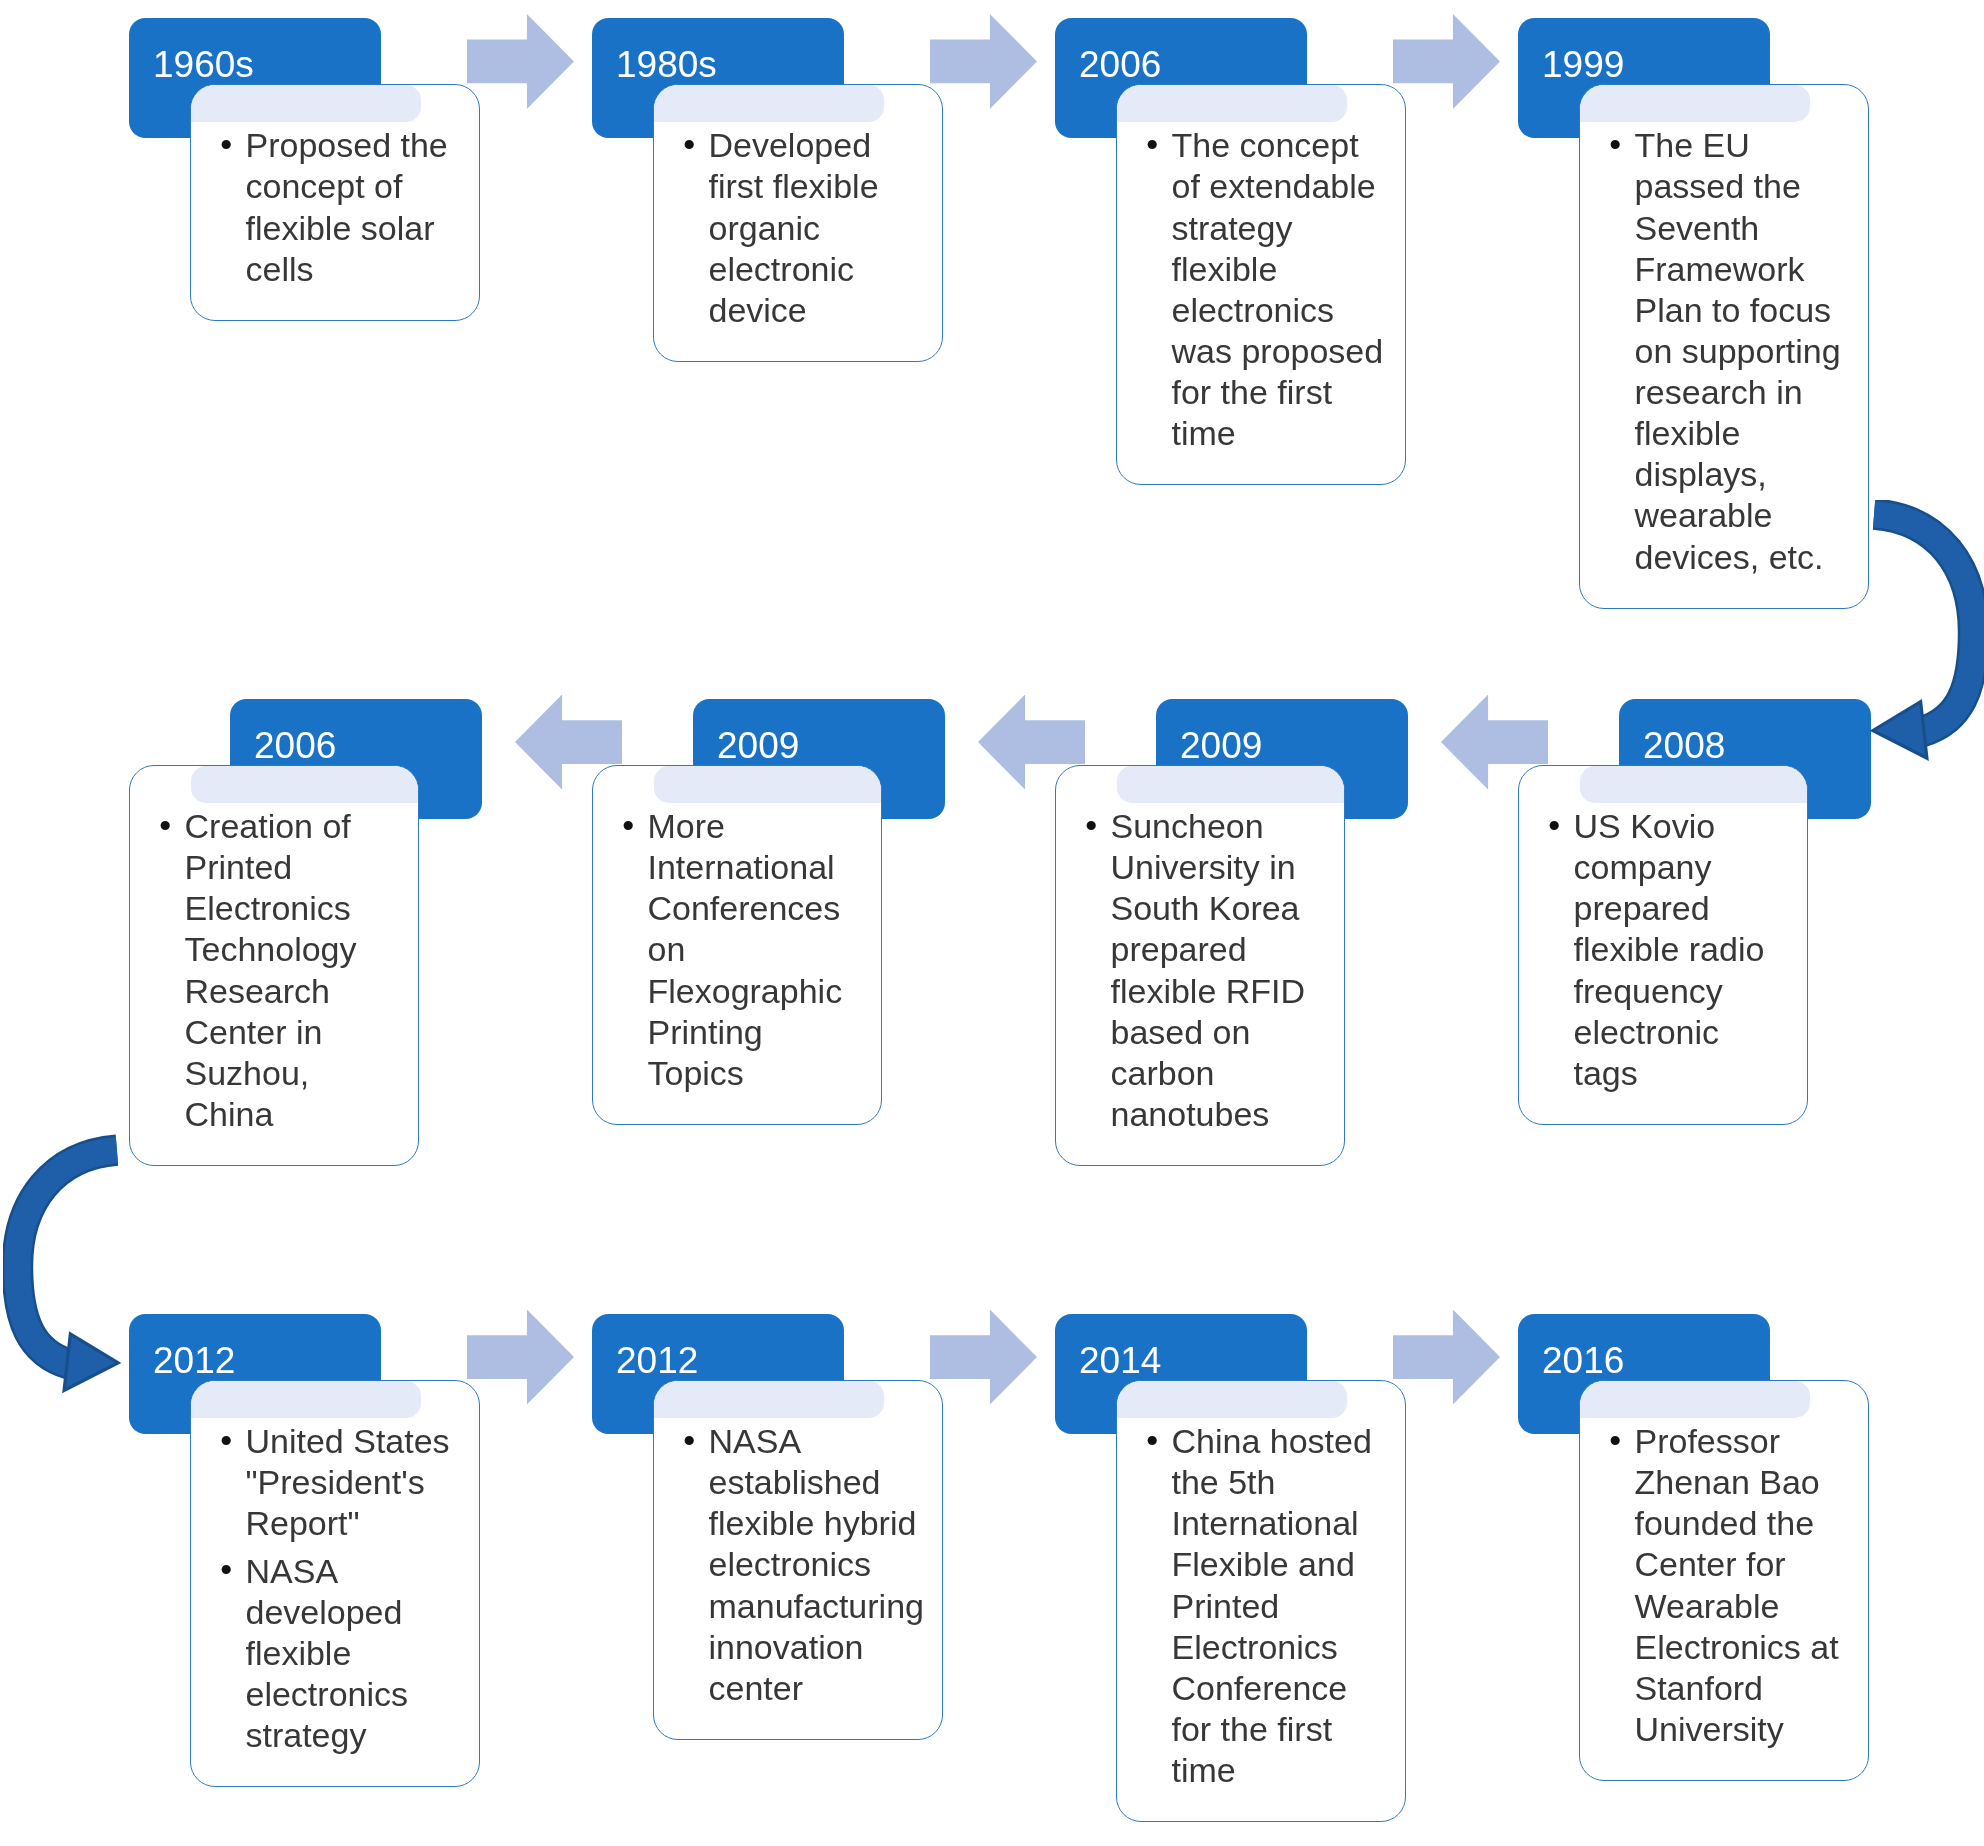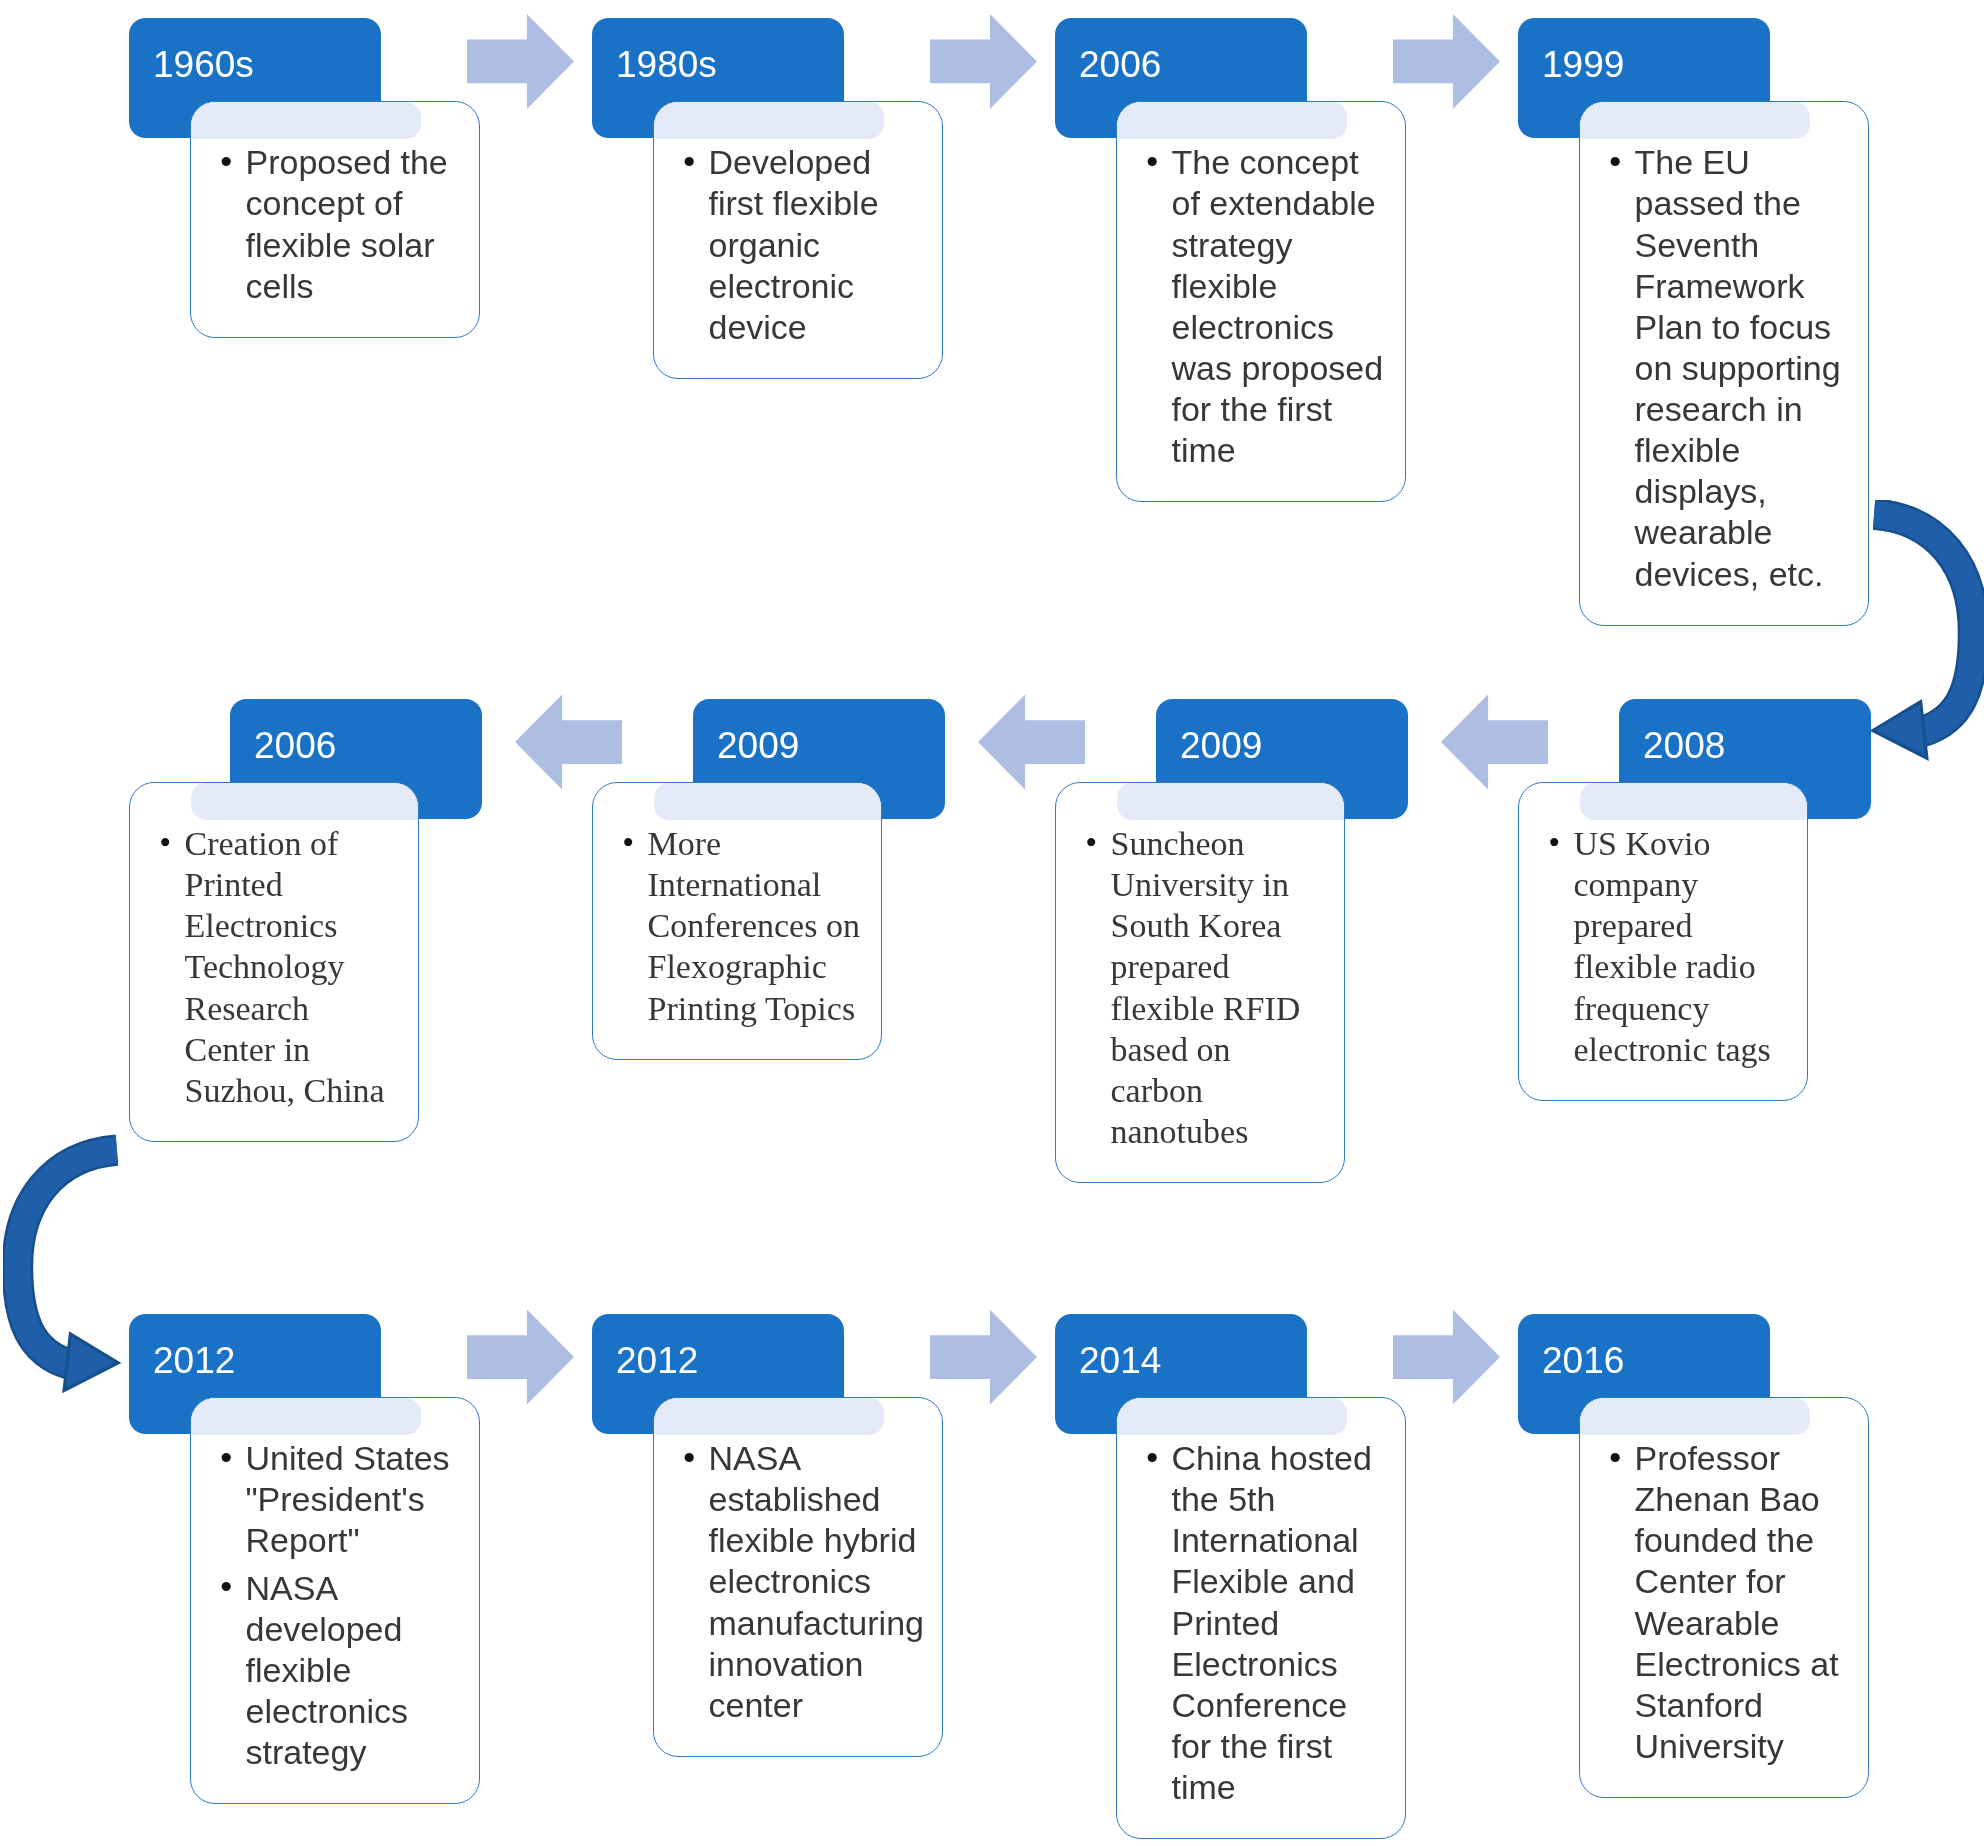--- a/index.html
+++ b/index.html
@@ -20,26 +20,26 @@
   .group{position:relative;width:353px;}
   .hdr{
     position:absolute;top:0;width:252px;height:120px;
     background:var(--header-blue);border-radius:16.4px;
     color:var(--year-text);font-size:37px;line-height:1;
     box-sizing:border-box;padding:28px 0 0 24px;z-index:1;
   }
   .normal .hdr{left:0;}
   .mirrored .hdr{right:0;}
   .body-card{
-    position:absolute;top:83px;width:290px;min-height:215px;
+    position:absolute;top:66px;width:290px;min-height:215px;
     background:#ffffff;border:1.9px solid var(--card-border);border-radius:25px;
     box-sizing:border-box;padding:40px 19px 30px 28px;z-index:2;
   }
   .normal .body-card{left:61px;}
-  .mirrored .body-card{left:0;font-family:Liberation Serif, serif;}
+  .mirrored .body-card{left:0;}
   .band{position:absolute;top:0;height:37px;background:var(--band);z-index:0;}
   .normal .band{left:0;width:230px;border-radius:24px 15px 15px 0;}
   .mirrored .band{left:61px;width:227px;border-radius:15px 24px 0 15px;}
   ul.bullets{margin:0;padding:0;list-style:none;position:relative;z-index:1;}
   ul.bullets li{
     position:relative;padding-left:26.5px;margin:0 0 6.3px 0;
     color:var(--text);font-size:34px;line-height:1.21;
   }
   ul.bullets li:last-child{margin-bottom:0;}
   ul.bullets li::before{content:"\2022";position:absolute;left:1.3px;top:-1.3px;color:#111;}

